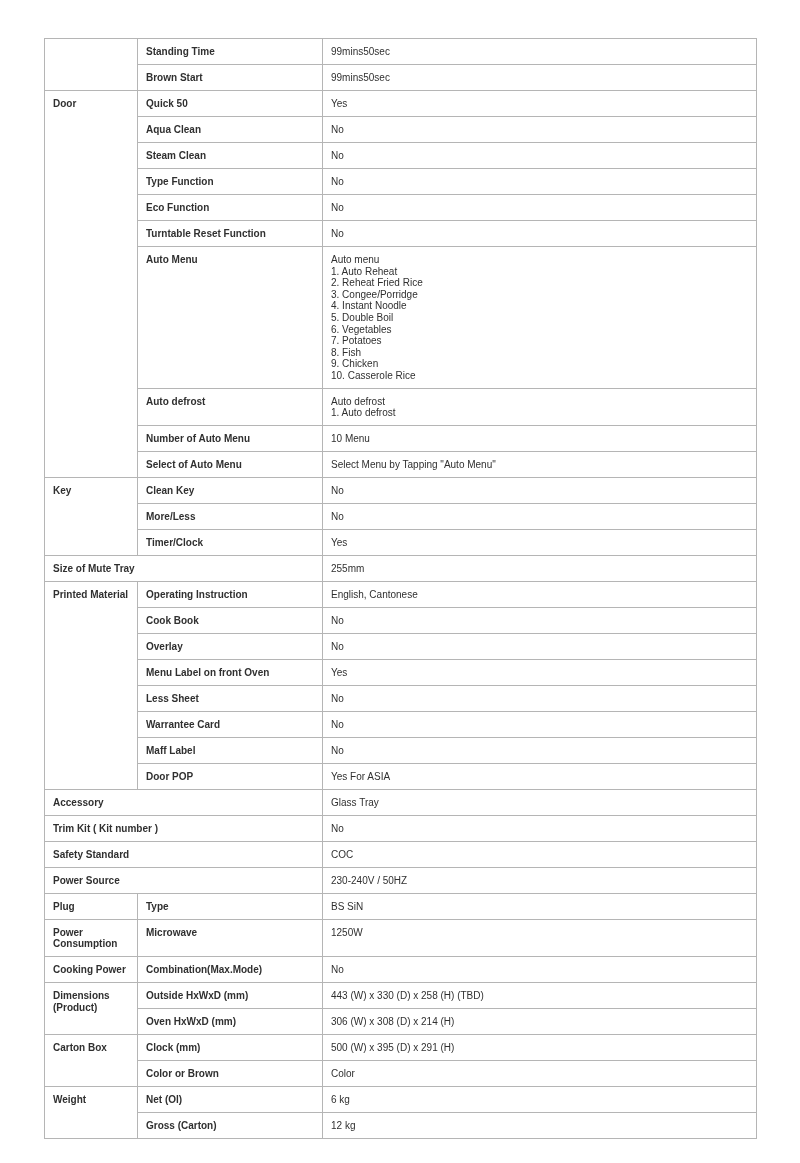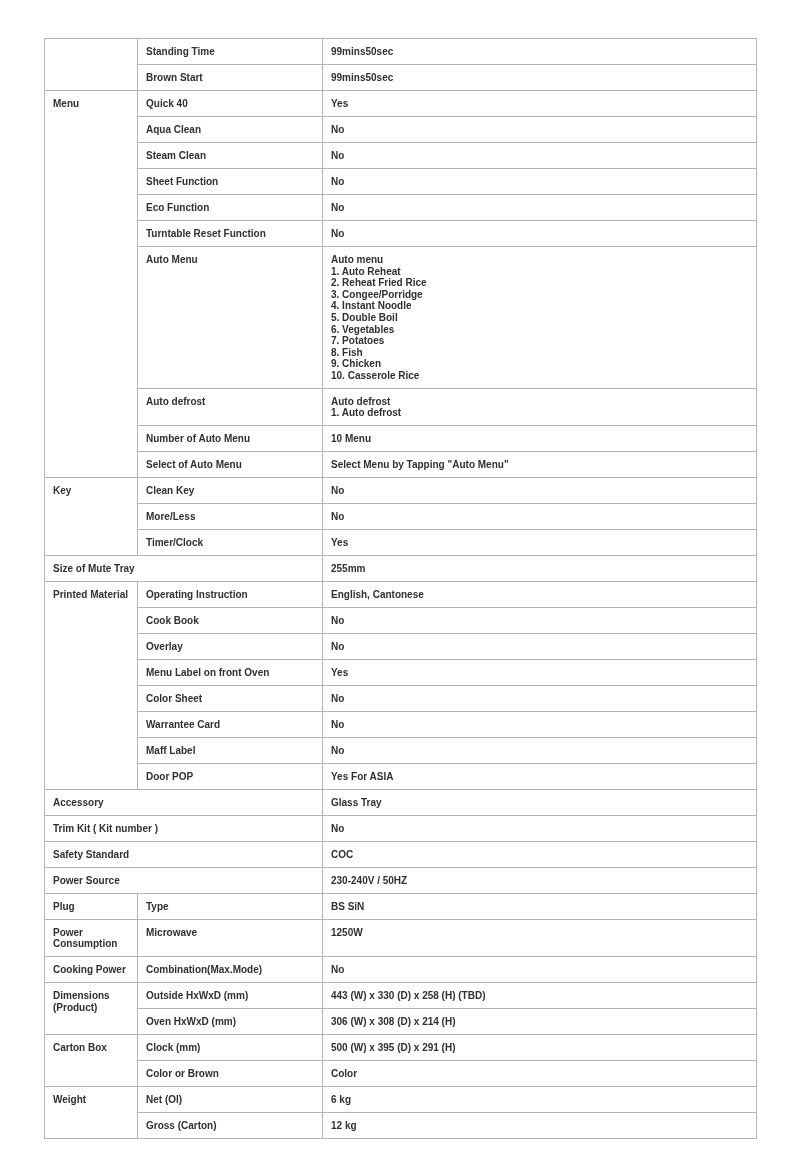--- a/index.html
+++ b/index.html
@@ -36,21 +36,21 @@
     padding: 7px 8px 6px 8px;
     font-size: 10px;
     line-height: 11.6px;
     color: #303030;
     overflow: hidden;
   }
   td.c-group, td.c-label {
     font-weight: 700;
   }
   td.c-value {
-    font-weight: 700;
+    font-weight: 400;
     white-space: pre-line;
   }
   col.col-group { width: 93px; }
   col.col-label { width: 185px; }
   col.col-value { width: 434px; }
 </style>
 </head>
 <body>
 
 <div class="page">
@@ -64,34 +64,34 @@
         <tr>
           <td class="c-group" rowspan="2"></td>
           <td class="c-label">Standing Time</td>
           <td class="c-value">99mins50sec</td>
         </tr>
         <tr>
           <td class="c-label">Brown Start</td>
           <td class="c-value">99mins50sec</td>
         </tr>
         <tr>
-          <td class="c-group" rowspan="10">Menu</td>
-          <td class="c-label">Quick 40</td>
+          <td class="c-group" rowspan="10">Door</td>
+          <td class="c-label">Quick 50</td>
           <td class="c-value">Yes</td>
         </tr>
         <tr>
           <td class="c-label">Aqua Clean</td>
           <td class="c-value">No</td>
         </tr>
         <tr>
           <td class="c-label">Steam Clean</td>
           <td class="c-value">No</td>
         </tr>
         <tr>
-          <td class="c-label">Sheet Function</td>
+          <td class="c-label">Type Function</td>
           <td class="c-value">No</td>
         </tr>
         <tr>
           <td class="c-label">Eco Function</td>
           <td class="c-value">No</td>
         </tr>
         <tr>
           <td class="c-label">Turntable Reset Function</td>
           <td class="c-value">No</td>
         </tr>
@@ -150,21 +150,21 @@
         </tr>
         <tr>
           <td class="c-label">Overlay</td>
           <td class="c-value">No</td>
         </tr>
         <tr>
           <td class="c-label">Menu Label on front Oven</td>
           <td class="c-value">Yes</td>
         </tr>
         <tr>
-          <td class="c-label">Color Sheet</td>
+          <td class="c-label">Less Sheet</td>
           <td class="c-value">No</td>
         </tr>
         <tr>
           <td class="c-label">Warrantee Card</td>
           <td class="c-value">No</td>
         </tr>
         <tr>
           <td class="c-label">Maff Label</td>
           <td class="c-value">No</td>
         </tr>

